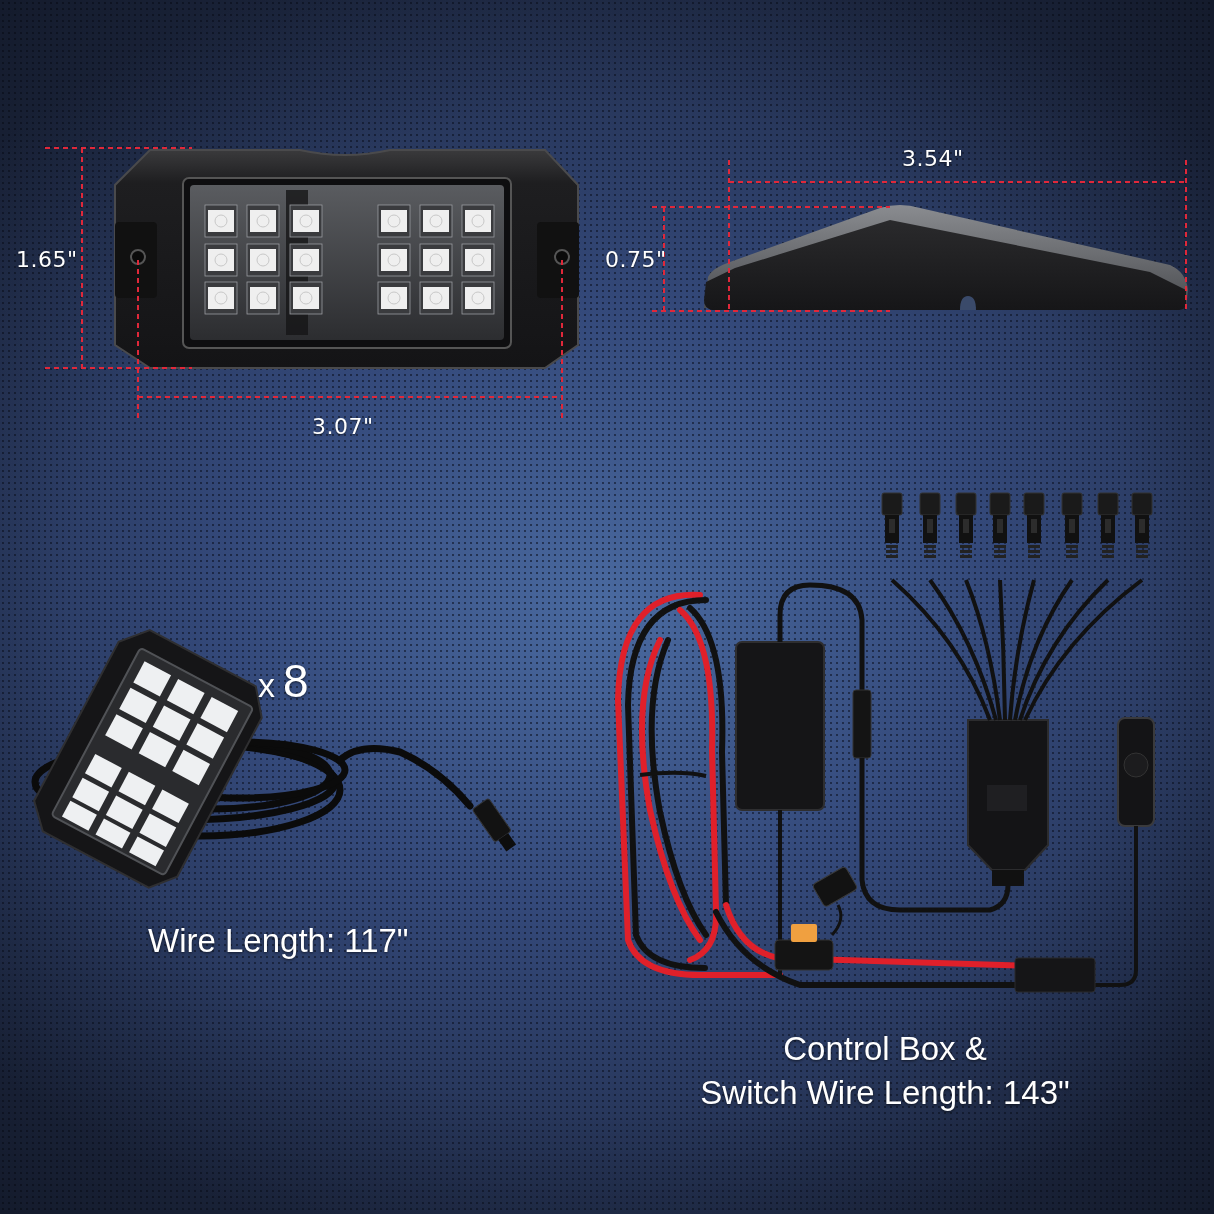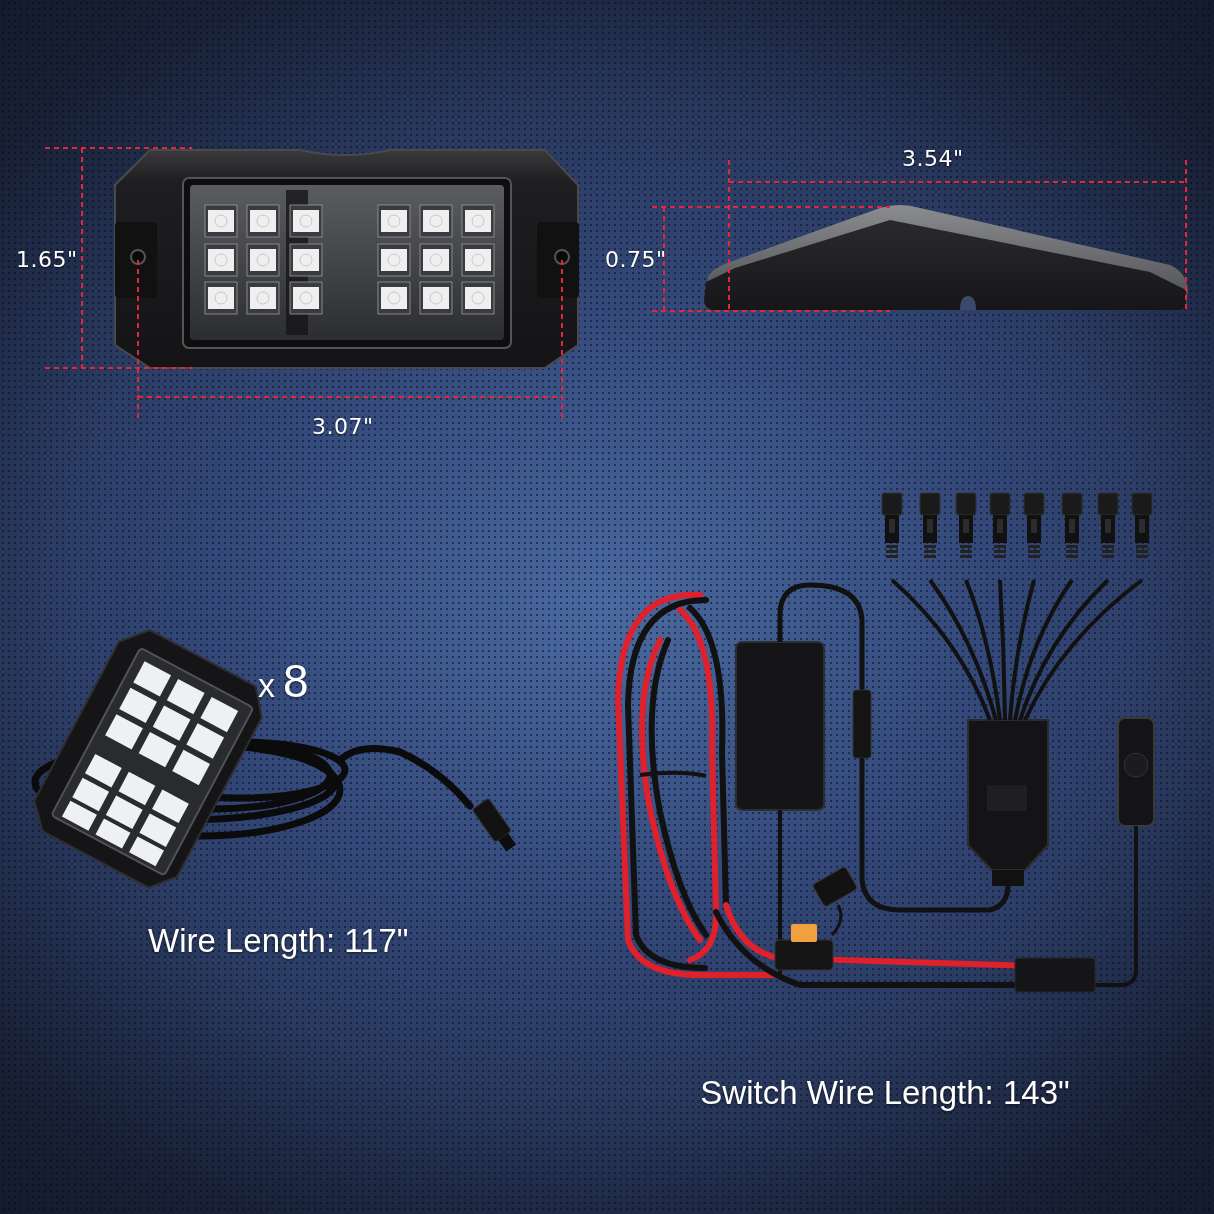--- a/index.html
+++ b/index.html
@@ -250,14 +250,15 @@
   <div class="dim-label" style="left:312px; top:414px;">3.07"</div>
   <div class="dim-label" style="left:902px; top:146px;">3.54"</div>
   <div class="dim-label" style="left:605px; top:247px;">0.75"</div>
 
   <div class="qty" style="left:258px; top:654px;">
     <span class="x">x</span><span class="n">8</span>
   </div>
 
   <div class="caption" style="left:148px; top:922px;">Wire Length: 117"</div>
 
+  <div class="caption" style="left:600px; width:570px; top:1030px;">Control Box &amp;</div>
   <div class="caption" style="left:600px; width:570px; top:1074px;">Switch Wire Length: 143"</div>
 </div>
 
 </body></html>

